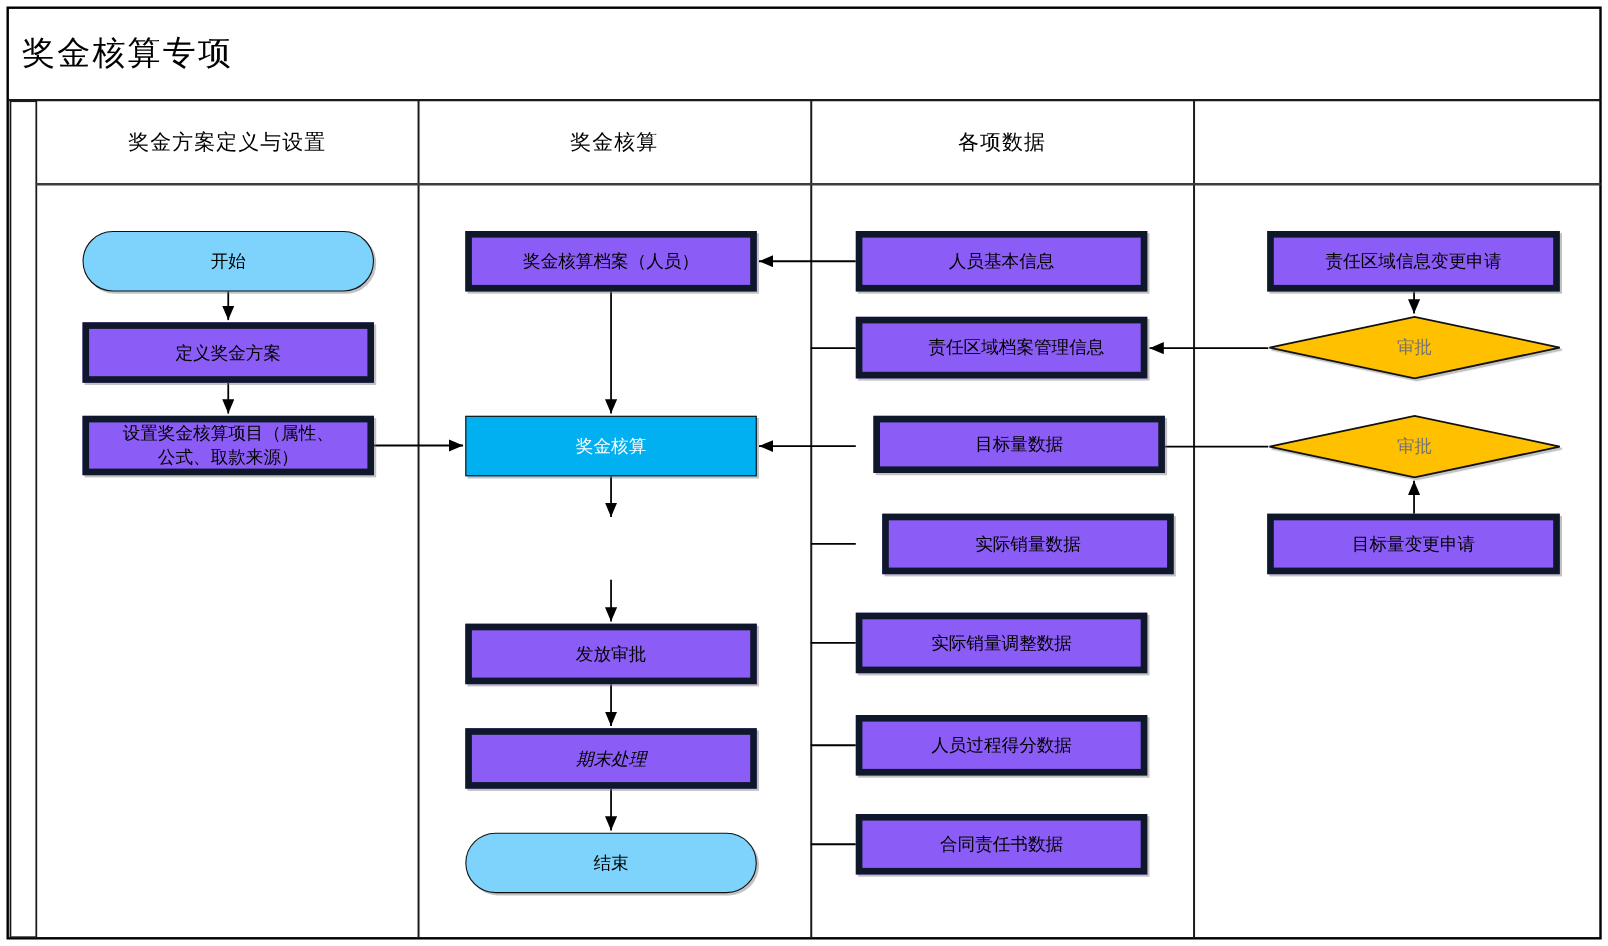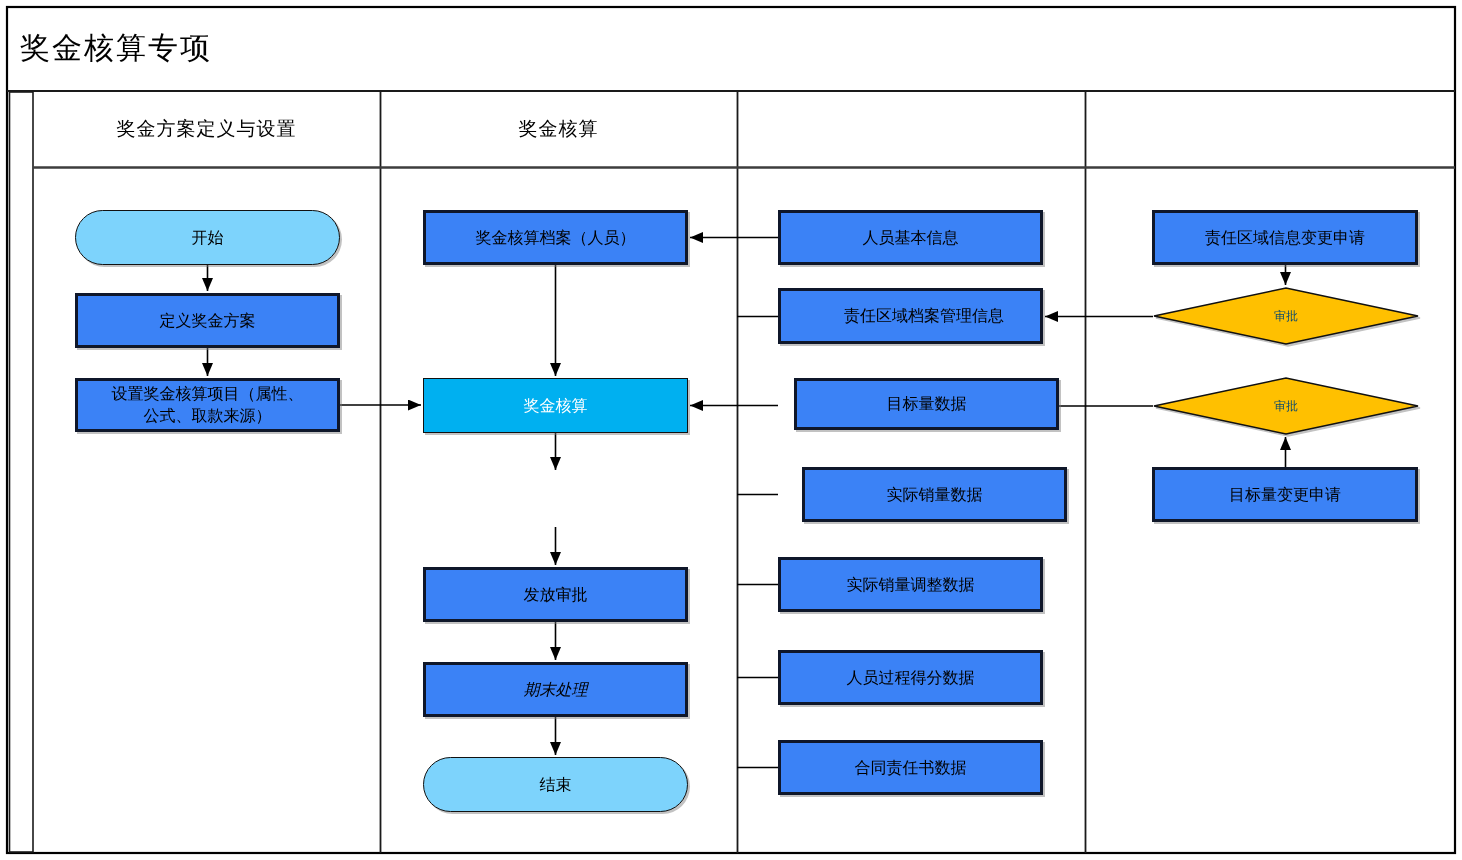--- a/index.html
+++ b/index.html
@@ -22,37 +22,37 @@
   }
   .lane-header{
     position:absolute;top:91px;height:76px;
     display:flex;align-items:center;justify-content:center;
     font-size:19px;letter-spacing:1px;z-index:2;
   }
   .node{
     position:absolute;box-sizing:border-box;z-index:2;
     display:flex;flex-direction:column;align-items:center;justify-content:center;
     text-align:center;font-size:16px;line-height:1.35;
-    background:#3b82f6;border:3px solid #0f172a;
+    background:#8b5cf6;border:6px solid #0f172a;
     box-shadow:2px 2px 0 rgba(120,120,120,0.45);
   }
   .terminator{
     background:#7dd3fc;border:1.6px solid #111;border-radius:28px;
   }
   .process-blue{
     background:#00B0F0;color:#ffffff;border:1.6px solid #111;
   }
   .diamond{
     position:absolute;z-index:2;background:none;border:none;box-shadow:none;
   }
   .diamond svg{display:block;filter:drop-shadow(2px 2px 0 rgba(120,120,120,0.45));}
   .diamond .diamond-label{
     position:absolute;left:0;top:0;right:0;bottom:0;
     display:flex;align-items:center;justify-content:center;
-    font-size:12px;color:#0c4a6e;
+    font-size:16px;color:#737373;
   }
   .node .node-label{display:block;padding:0 8px;}
   .node .node-line{display:block;}
 </style>
 </head>
 <body>
 
 <div class="canvas">
 
   <svg class="layer grid-layer" viewBox="0 0 1462 860" xmlns="http://www.w3.org/2000/svg">
@@ -94,20 +94,21 @@
       <path d="M1285.5 265 L1285.5 285" marker-end="url(#arr)"></path>
       <path d="M1153 316.5 L1045 316.5" marker-end="url(#arr)"></path>
       <path d="M1285.5 467 L1285.5 437" marker-end="url(#arr)"></path>
       <path d="M1153 406 L1045 406" marker-end="url(#arr)"></path>
     </g>
   </svg>
 
   <div class="page-title">奖金核算专项</div>
   <div class="lane-header" style="left:33px;width:347px;">奖金方案定义与设置</div>
   <div class="lane-header" style="left:380px;width:357px;">奖金核算</div>
+  <div class="lane-header" style="left:737px;width:348px;">各项数据</div>
   <div class="lane-header" style="left:1085px;width:370px;"></div>
 
   <div class="node terminator" style="left:75px;top:210px;width:265px;height:55px;">
     <span class="node-label">开始</span>
   </div>
   <div class="node" style="left:75px;top:293px;width:265px;height:55px;">
     <span class="node-label">定义奖金方案</span>
   </div>
   <div class="node" style="left:75px;top:378px;width:265px;height:54px;">
     <span class="node-line">设置奖金核算项目（属性、</span>

